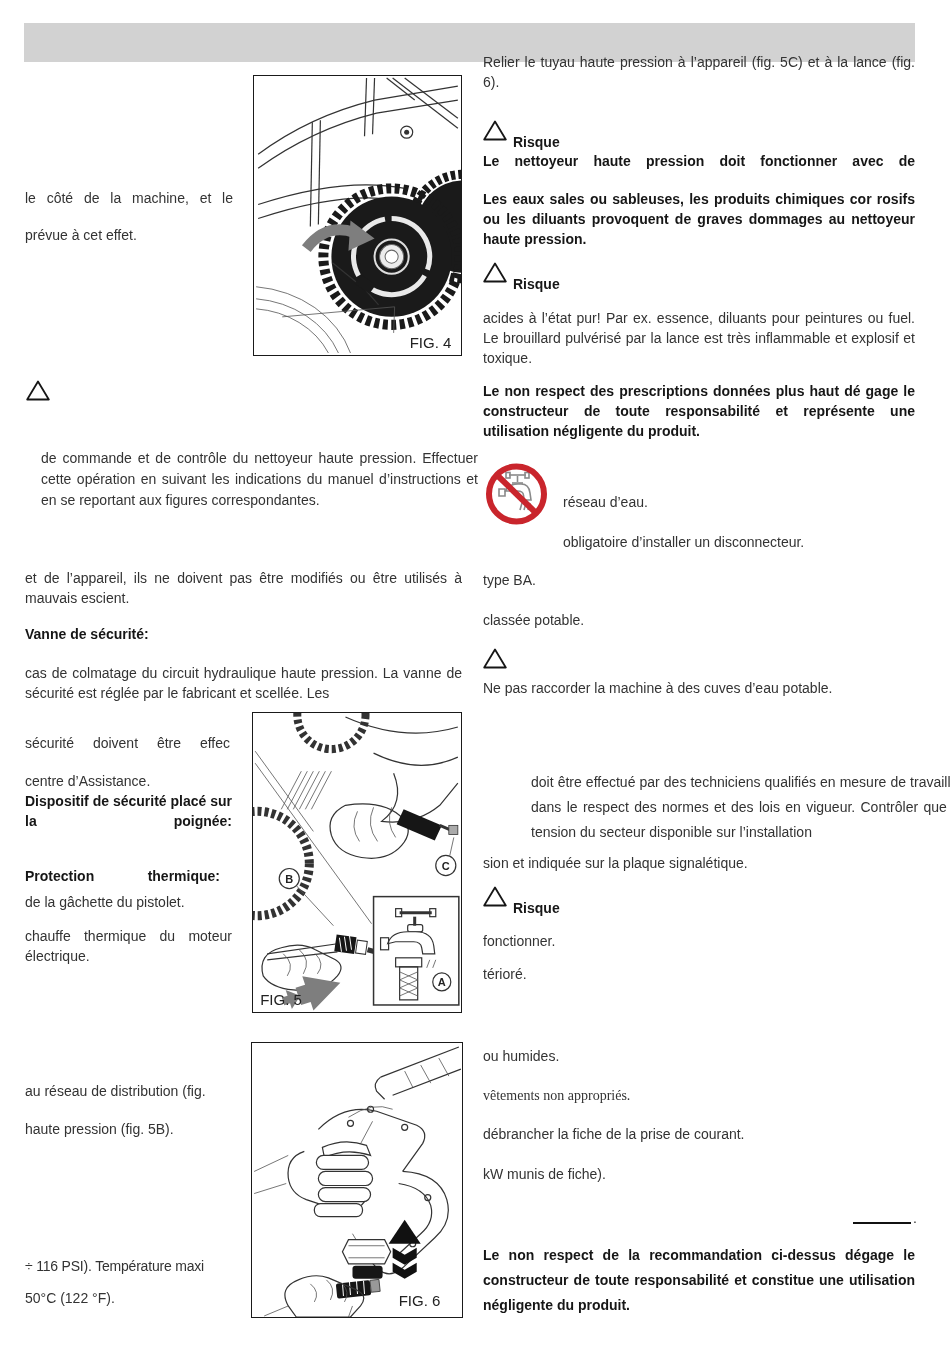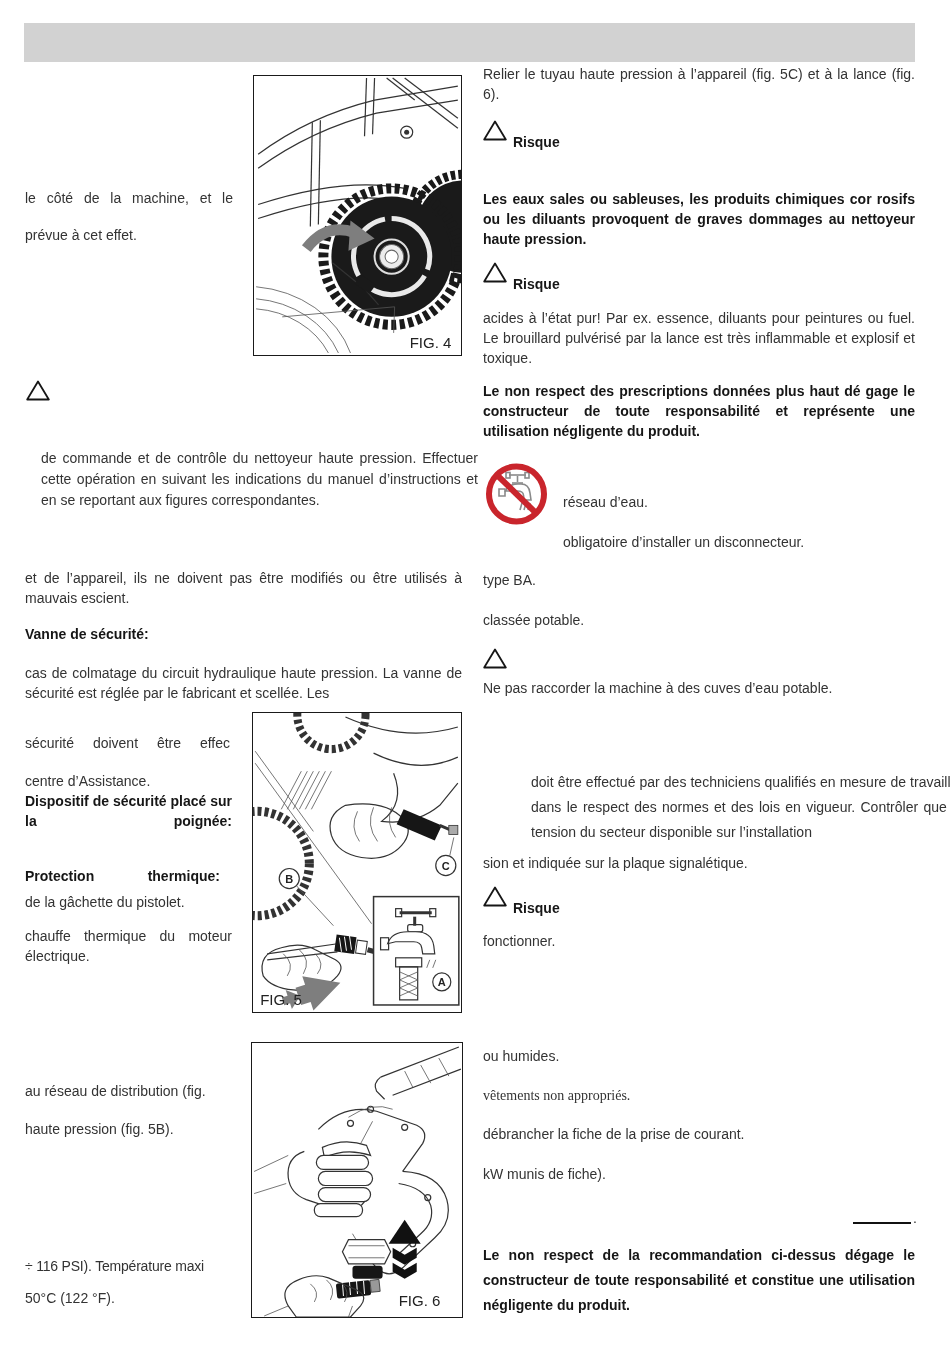--- a/index.html
+++ b/index.html
@@ -50,26 +50,27 @@
   <div class="t b stretch" style="left:25px;top:791px;width:207px;">Dispositif de sécurité placé sur la poignée:</div>
   <div class="t" style="left:25px;top:892px;width:212px;">de la gâchette du pistolet.</div>
   <div class="t b stretch" style="left:25px;top:866px;width:195px;">Protection thermique:</div>
   <div class="t just" style="left:25px;top:926px;width:207px;">chauffe thermique du moteur électrique.</div>
 
   <div class="t" style="left:25px;top:1081px;width:218px;">au réseau de distribution (fig.</div>
   <div class="t" style="left:25px;top:1119px;width:218px;">haute pression (fig. 5B).</div>
   <div class="t" style="left:25px;top:1256px;width:218px;letter-spacing:-0.2px;">÷ 116 PSI). Température maxi</div>
   <div class="t" style="left:25px;top:1288px;width:218px;">50°C (122 °F).</div>
 
-  <div class="t just" style="left:483px;top:64px;width:432px;">Relier le tuyau haute pression à l’appareil (fig. 5C) et à la lance (fig. 6).</div>
+  <div class="t just" style="left:483px;top:52px;width:432px;">Relier le tuyau haute pression à l’appareil (fig. 5C) et à la lance (fig. 6).</div>
 
   <svg class="tri" style="left:483px;top:120px;" viewBox="0 0 24 21">
     <polygon points="12,1.5 22.8,19.5 1.2,19.5" fill="#fff" stroke="#161616" stroke-width="1.8" stroke-linejoin="round"></polygon>
   </svg>
   <div class="t b" style="left:513px;top:132px;">Risque</div>
+  <div class="t b stretch" style="left:483px;top:151px;width:432px;">Le nettoyeur haute pression doit fonctionner avec de</div>
 
   <div class="t b just" style="left:483px;top:189px;width:432px;">Les eaux sales ou sableuses, les produits chimiques cor rosifs ou les diluants provoquent de graves dommages au nettoyeur haute pression.</div>
 
   <svg class="tri" style="left:483px;top:262px;" viewBox="0 0 24 21">
     <polygon points="12,1.5 22.8,19.5 1.2,19.5" fill="#fff" stroke="#161616" stroke-width="1.8" stroke-linejoin="round"></polygon>
   </svg>
   <div class="t b" style="left:513px;top:274px;">Risque</div>
 
   <div class="t just" style="left:483px;top:308px;width:432px;">acides à l’état pur! Par ex. essence, diluants pour peintures ou fuel. Le brouillard pulvérisé par la lance est très inflammable et explosif et toxique.</div>
 
@@ -105,20 +106,21 @@
   <div class="t just lh25" style="left:483px;top:770px;width:432px;margin-left:48px;">doit être effectué par des techniciens qualifiés en mesure de travailler dans le respect des normes et des lois en vigueur. Contrôler que la tension du secteur disponible sur l’installation</div>
 
   <div class="t" style="left:483px;top:853px;width:432px;">sion et indiquée sur la plaque signalétique.</div>
 
   <svg class="tri" style="left:483px;top:886px;" viewBox="0 0 24 21">
     <polygon points="12,1.5 22.8,19.5 1.2,19.5" fill="#fff" stroke="#161616" stroke-width="1.8" stroke-linejoin="round"></polygon>
   </svg>
   <div class="t b" style="left:513px;top:898px;">Risque</div>
 
   <div class="t" style="left:483px;top:931px;width:432px;">fonctionner.</div>
+  <div class="t" style="left:483px;top:964px;width:432px;">térioré.</div>
   <div class="t" style="left:483px;top:1046px;width:432px;">ou humides.</div>
   <div class="t" style="left:483px;top:1086px;width:432px;font-family:Liberation Serif, serif;">vêtements non appropriés.</div>
   <div class="t" style="left:483px;top:1124px;width:432px;">débrancher la fiche de la prise de courant.</div>
   <div class="t" style="left:483px;top:1164px;width:432px;">kW munis de fiche).</div>
 
   <div class="rule"></div>
   <div class="ruledot">.</div>
 
   <div class="t b just lh25" style="left:483px;top:1243px;width:432px;">Le non respect de la recommandation ci-dessus dégage le constructeur de toute responsabilité et constitue une utilisation négligente du produit.</div>
 

